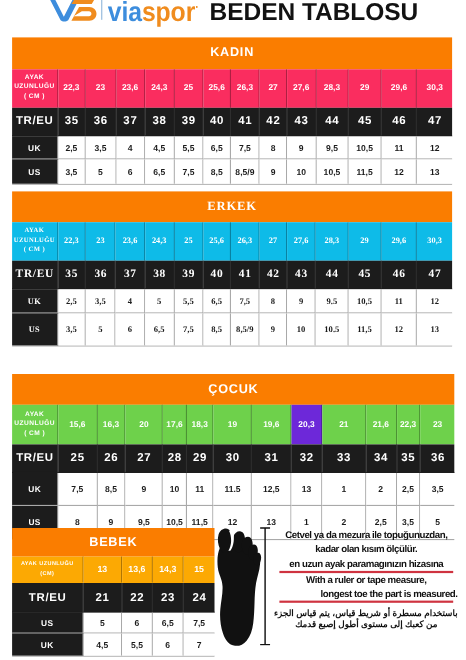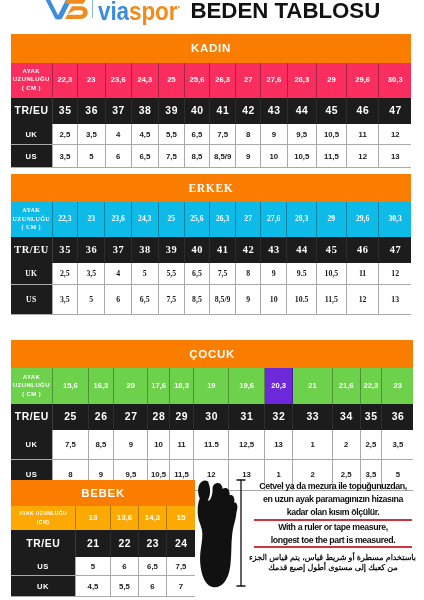--- a/index.html
+++ b/index.html
@@ -400,23 +400,23 @@
   </div>
 
   <div id="measure-line">
     <svg width="12" height="108" viewBox="0 0 12 108" xmlns="http://www.w3.org/2000/svg">
       <path d="M1.5 1 H10.5 M6 1 V107 M1.5 107 H10.5" stroke="#111111" stroke-width="1.3" fill="none"></path>
     </svg>
   </div>
 
   <div id="note">
       <div class="tr first" style="font-size: 8.8px; line-height: 13.1px;">Cetvel ya da mezura ile topuğunuzdan,</div>
+      <div class="tr" style="font-size: 8.8px; line-height: 13.1px;">kadar olan kısım ölçülür.</div>
       <div class="tr" style="font-size: 8.8px; line-height: 13.1px;">en uzun ayak paramagınızın hizasına</div>
-      <div class="tr" style="font-size: 8.8px; line-height: 13.1px;">kadar olan kısım ölçülür.</div>
       <div class="rule"></div>
       <div class="en first" style="font-size: 8.8px; line-height: 12.8px;">With a ruler or tape measure,</div>
-      <div class="en" style="font-size: 8.8px; line-height: 12.8px;">longest toe the part is measured.</div>
+      <div class="en" style="font-size: 8.8px; line-height: 12.8px; text-align: right;">longest toe the part is measured.</div>
       <div class="rule"></div>
       <div class="ar first" style="font-size: 8px; line-height: 9.2px;">باستخدام مسطرة أو شريط قياس، يتم قياس الجزء</div>
       <div class="ar" style="font-size: 8px; line-height: 9.2px;">من كعبك إلى مستوى أطول إصبع قدمك</div>
     </div>
 
 </div>
 
 </body></html>

